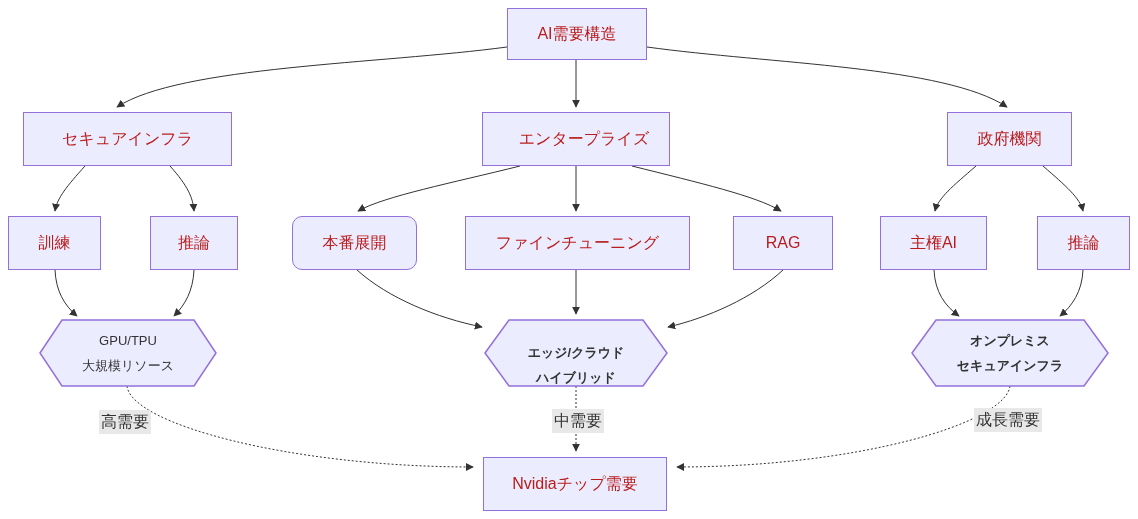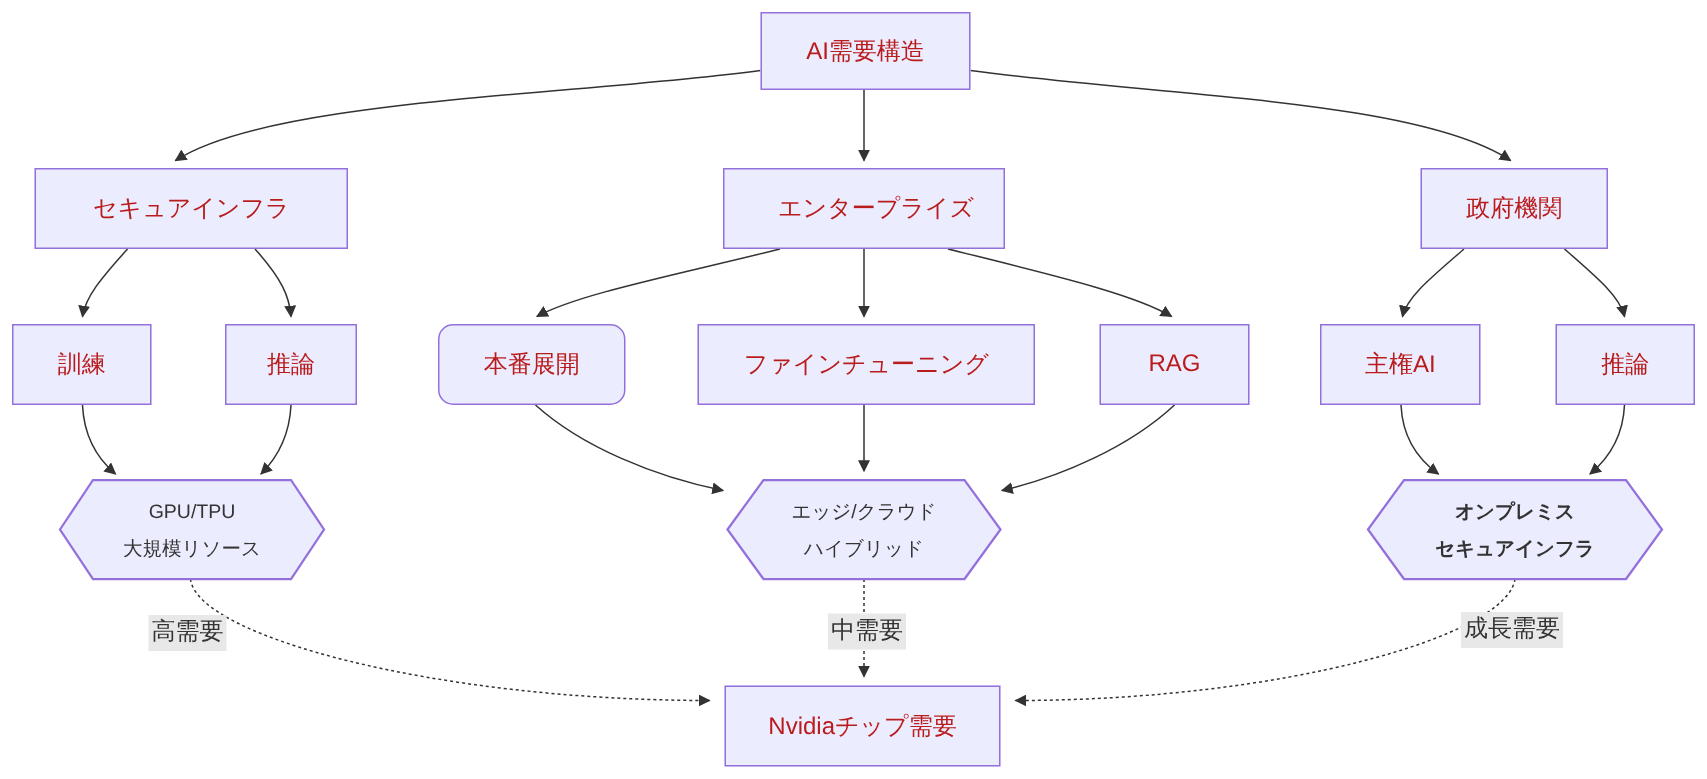--- a/index.html
+++ b/index.html
@@ -86,21 +86,21 @@
   <div class="node" style="left:292px; top:216px; width:125px; height:54px;border-radius:10px;">本番展開</div>
   <div class="node" style="left:465px; top:216px; width:225px; height:54px;">ファインチューニング</div>
   <div class="node" style="left:880px; top:216px; width:107px; height:54px;">主権AI</div>
   <div class="node" style="left:733px; top:216px; width:100px; height:54px;">RAG</div>
   <div class="node" style="left:1037px; top:216px; width:93px; height:54px;">推論</div>
 
   <div class="hex-label" style="left:40px; top:320px; width:176px; height:66px;">
     <span>GPU/TPU</span>
     <span>大規模リソース</span>
   </div>
-  <div class="hex-label" style="left:485px; top:320px; width:182px; height:66px;">
+  <div class="hex-label" style="left:485px; top:332px; width:182px; height:66px;font-weight:bold;">
     <span>エッジ/クラウド</span>
     <span>ハイブリッド</span>
   </div>
   <div class="hex-label" style="left:912px; top:320px; width:196px; height:66px;font-weight:bold;">
     <span>オンプレミス</span>
     <span>セキュアインフラ</span>
   </div>
 
   <div class="node" style="left:483px; top:457px; width:184px; height:54px;">Nvidiaチップ需要</div>
 

